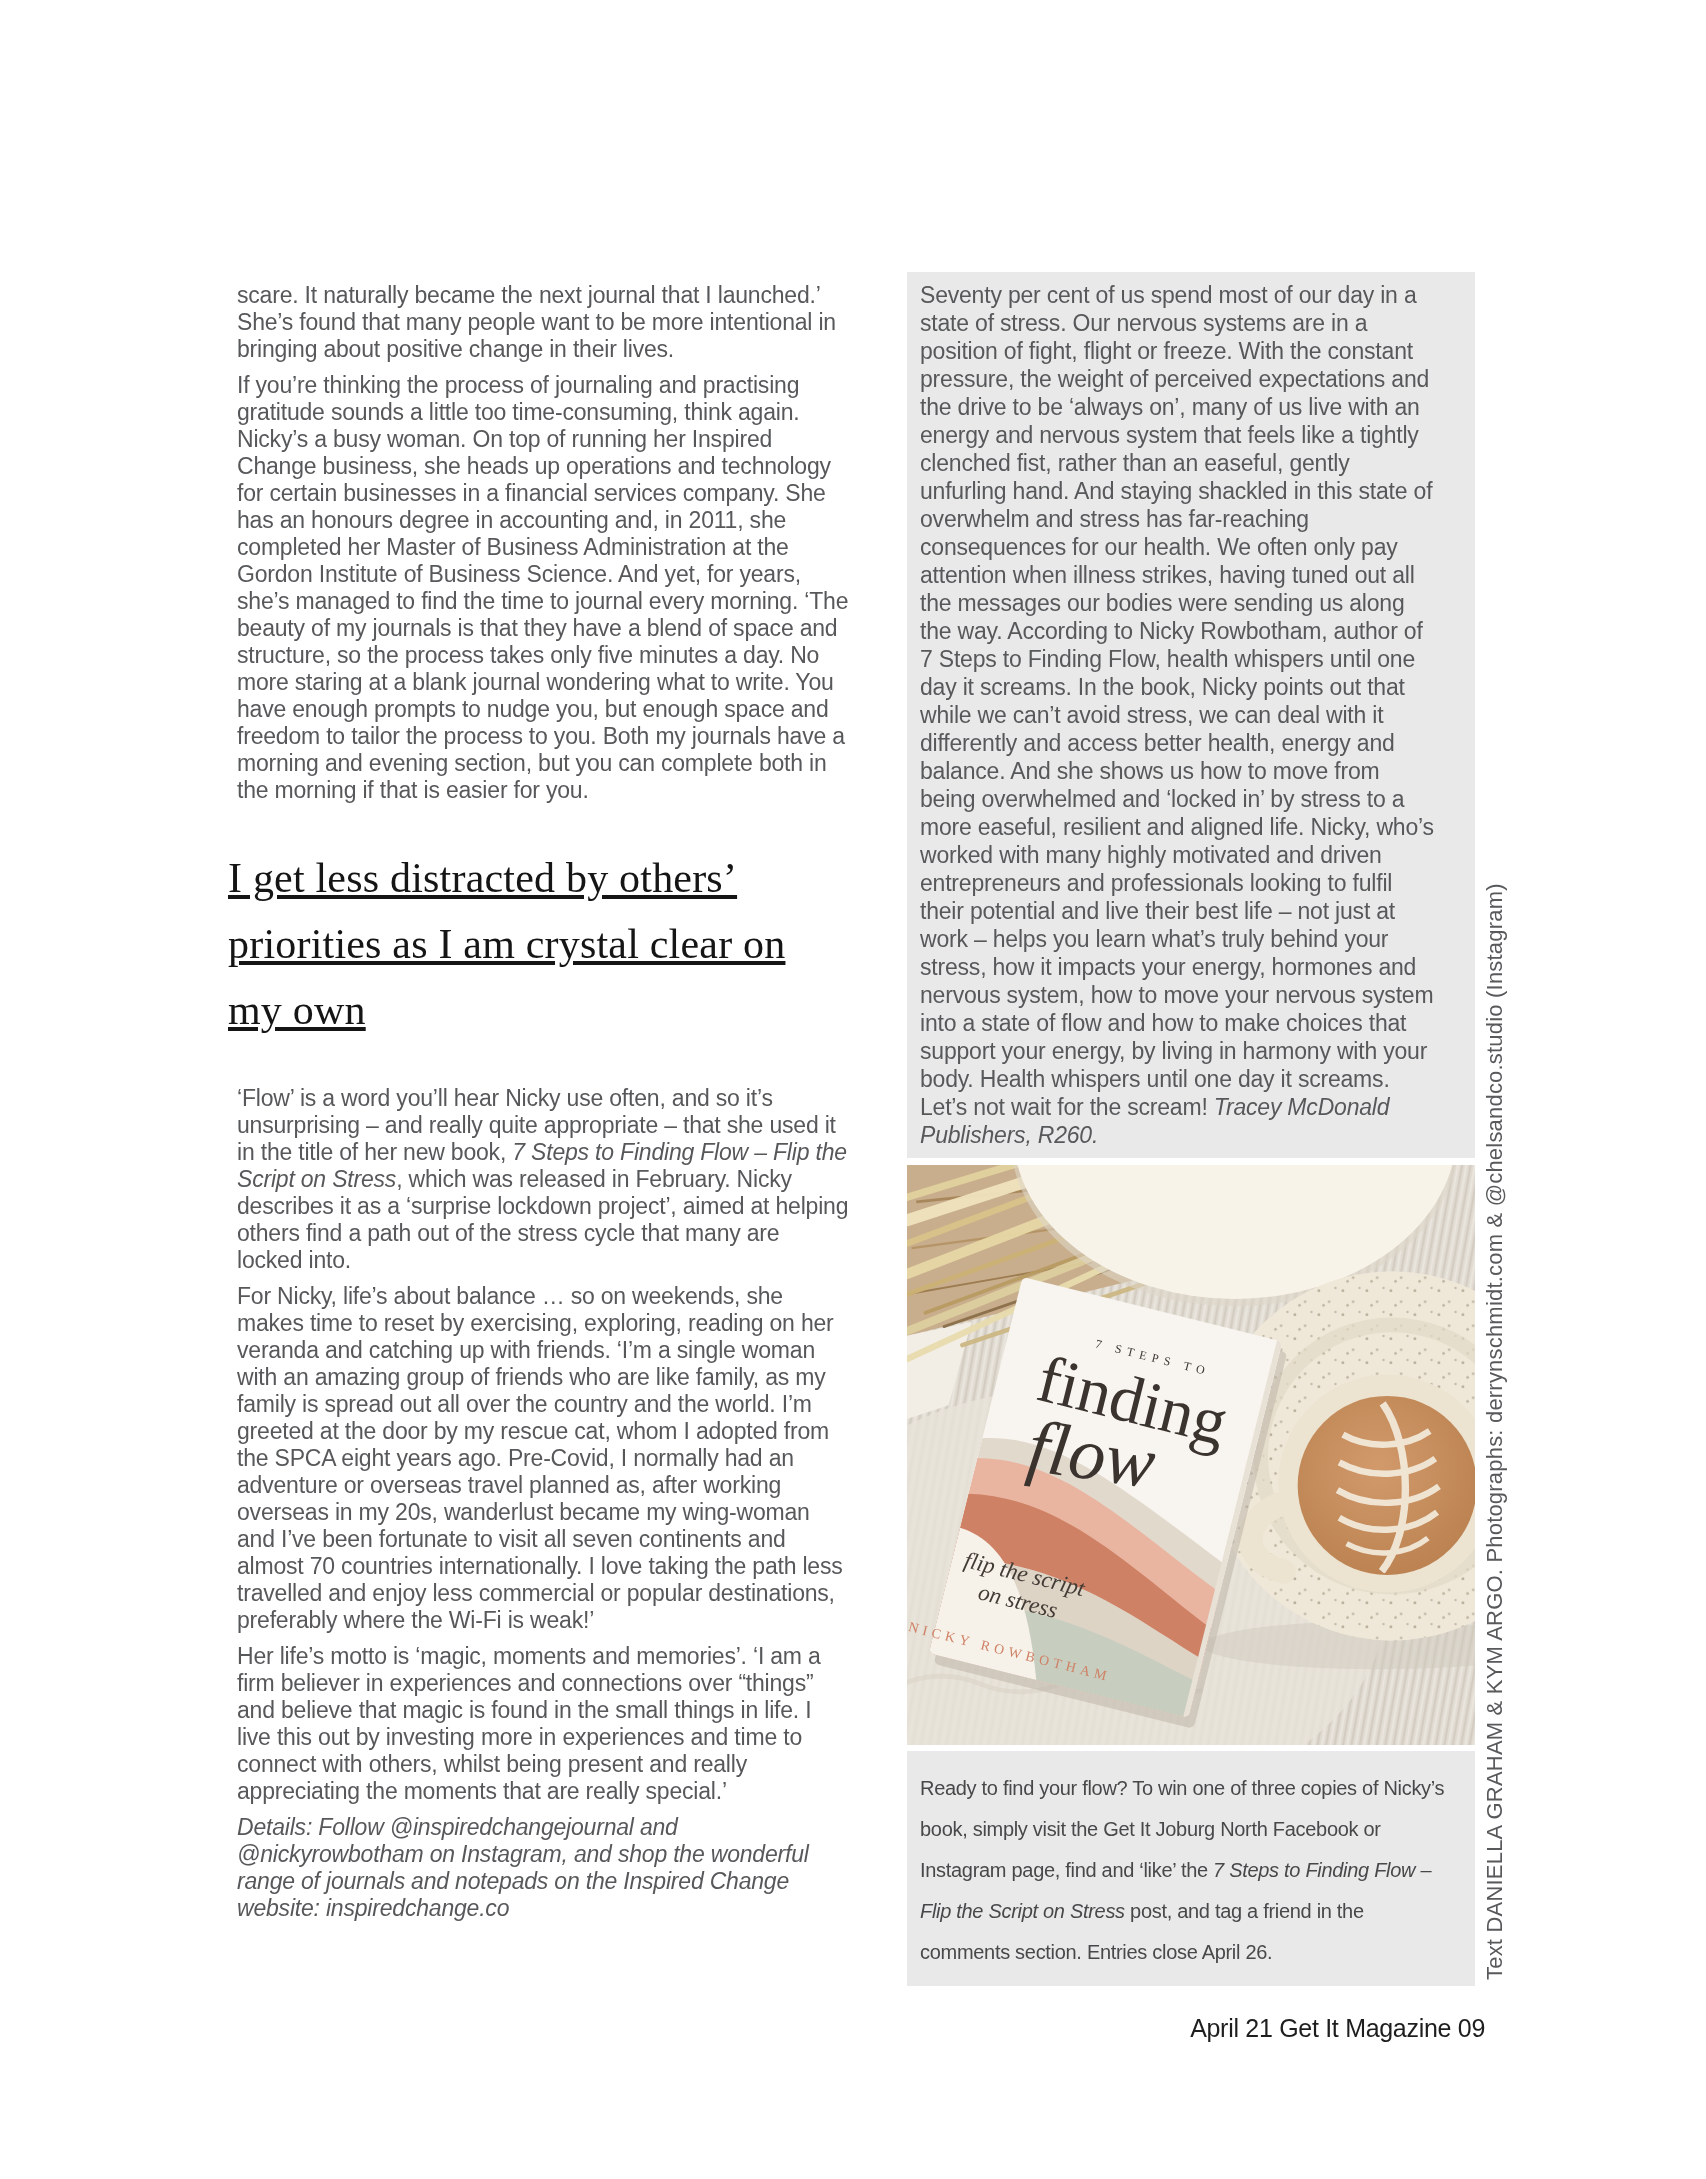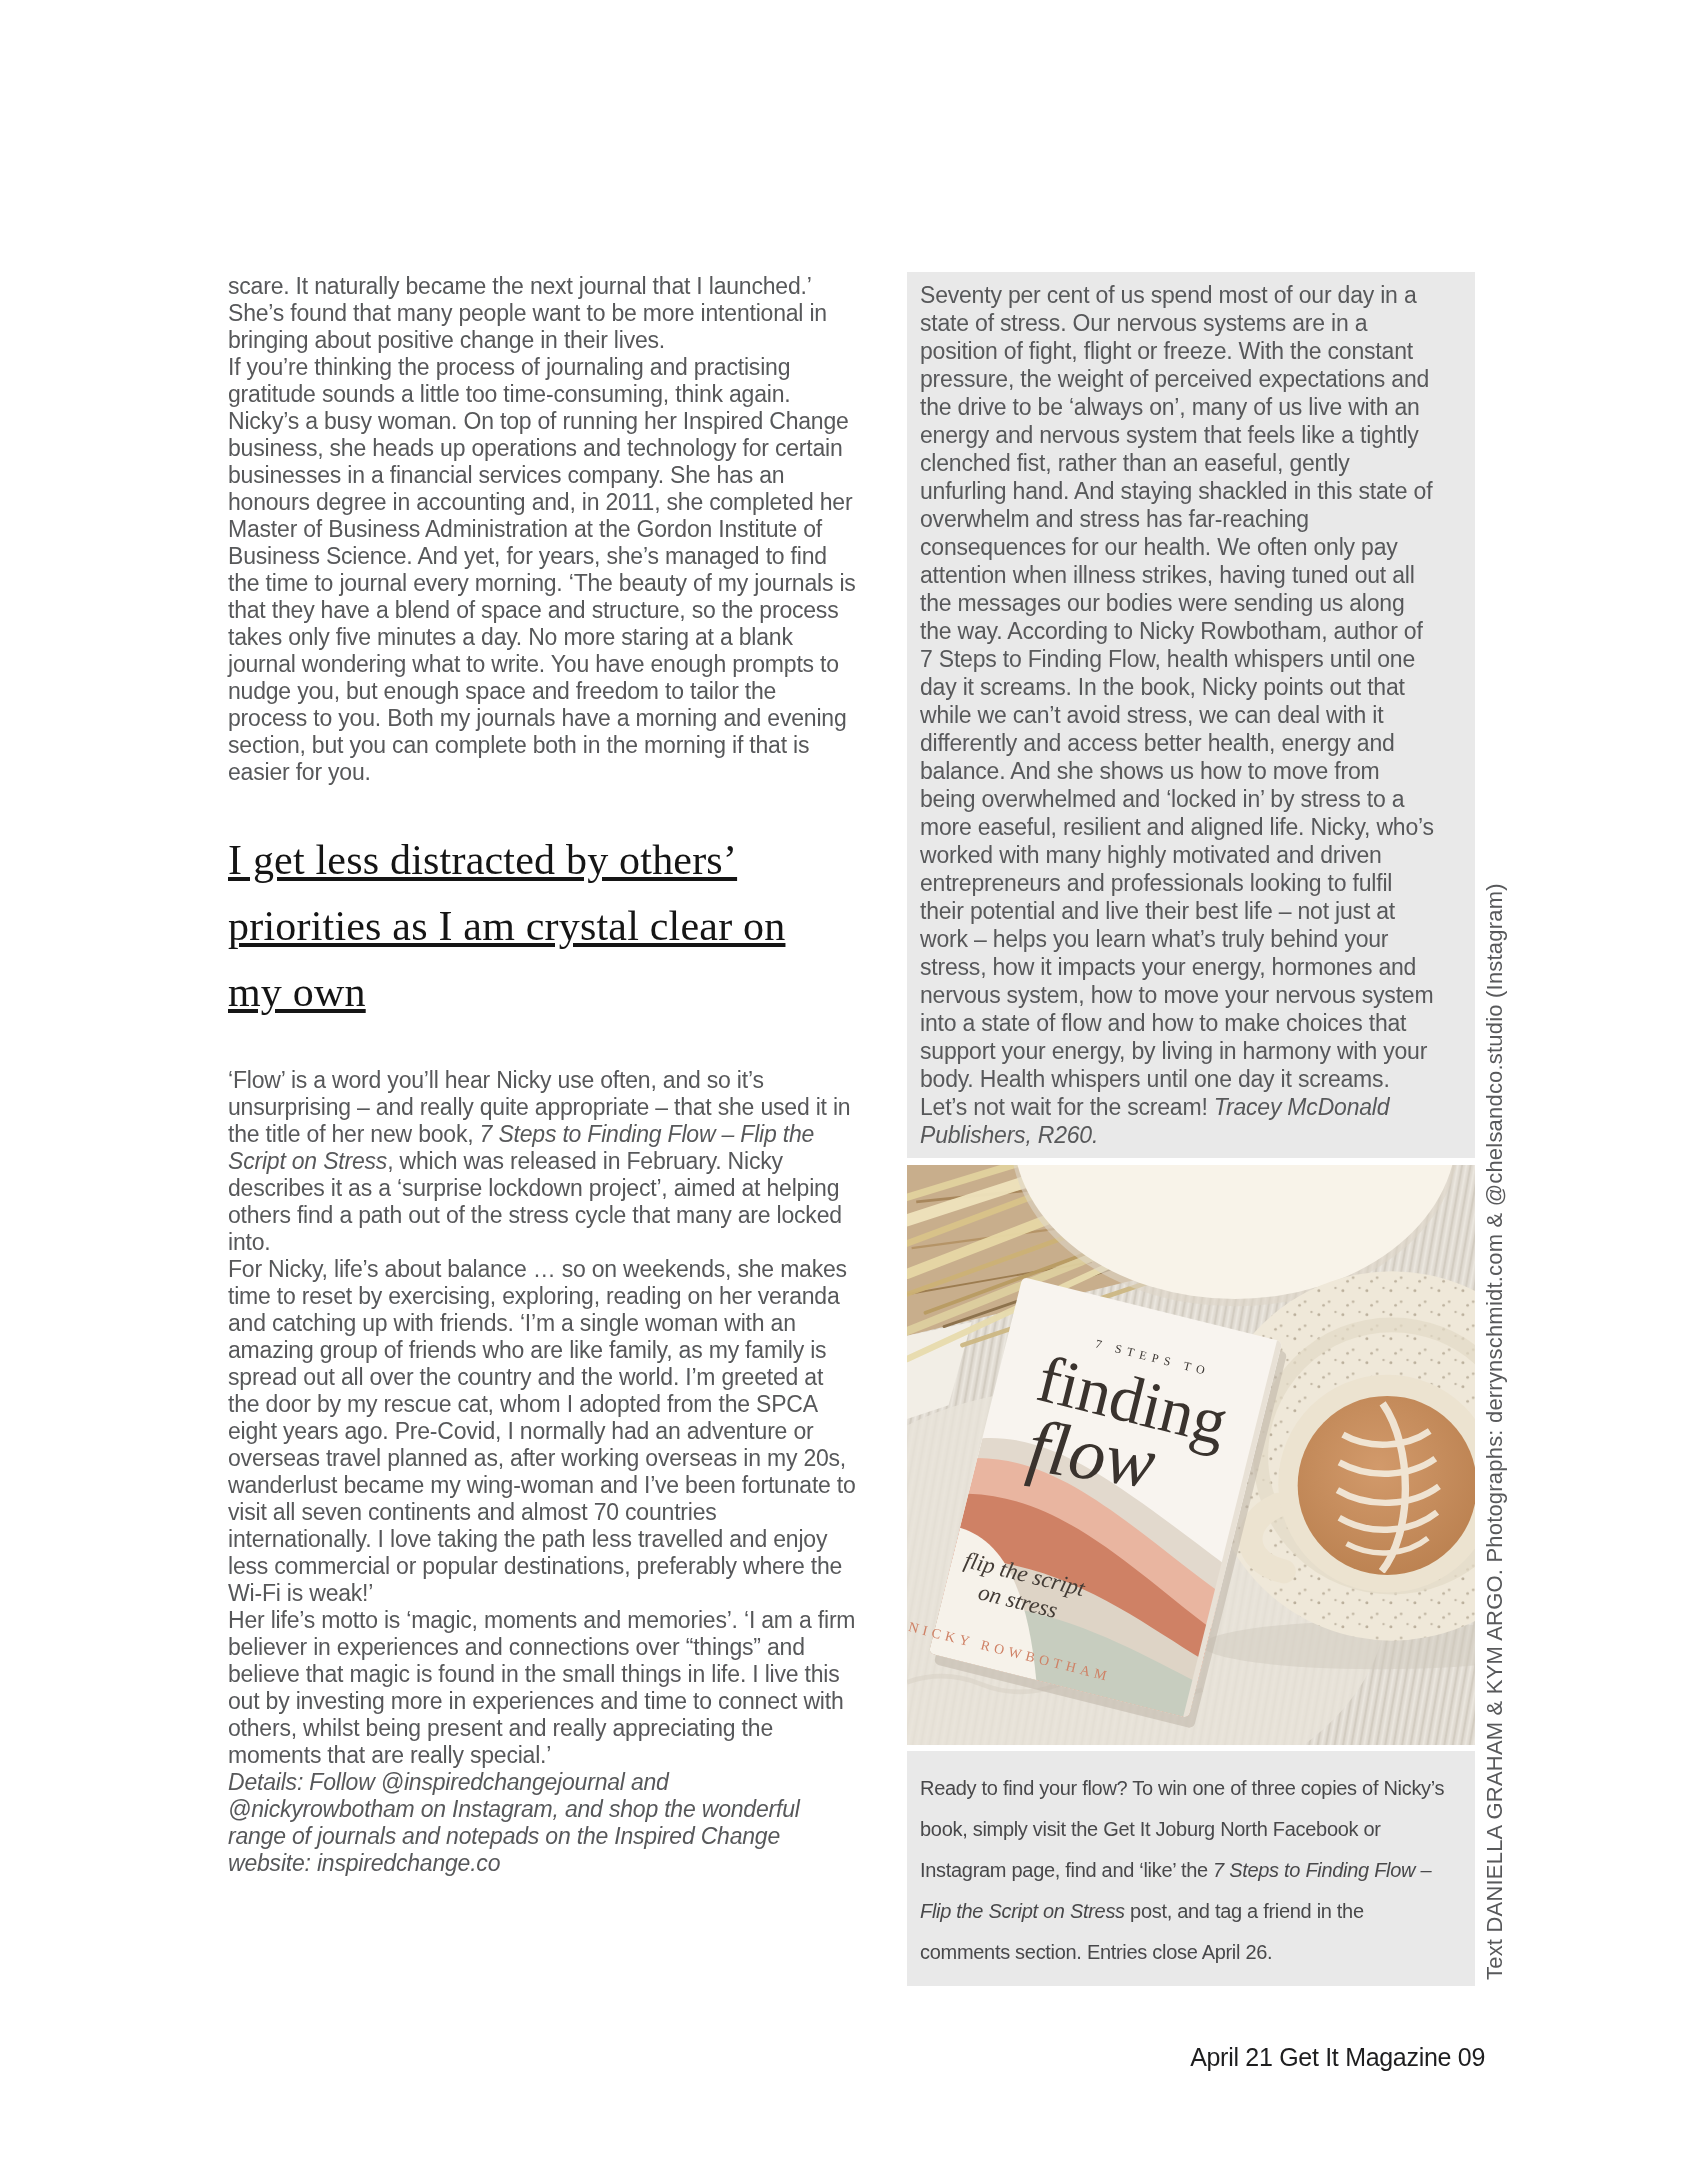--- a/index.html
+++ b/index.html
@@ -5,21 +5,21 @@
   html,body{margin:0;padding:0;}
   body{
     width:1706px;height:2179px;position:relative;background:#ffffff;
     font-family:"Liberation Sans",sans-serif;overflow:hidden;
     -webkit-font-smoothing:antialiased;
   }
   .left-col{
     position:absolute;left:228px;top:273px;width:631px;
     color:#57585a;font-size:23px;line-height:27px;letter-spacing:-0.2px;
   }
-  .left-col p{margin:0;}
+  .left-col p{margin:9px;}
   .it{font-style:italic;}
   .bold{font-weight:normal;}
   .pull-quote{
     width:572px;margin:41px 0 42px 0;
     font-family:"Liberation Serif",serif;
     font-size:42px;line-height:66px;color:#151515;letter-spacing:0.2px;text-decoration:underline;
   }
   .stress-panel{
     position:absolute;left:907px;top:272px;width:568px;height:1714px;
     background:#e9e9e9;box-sizing:border-box;padding:9.2px 39px 0 13px;
@@ -38,21 +38,21 @@
     position:absolute;left:920px;top:1768px;width:533px;
     color:#48484a;font-size:20px;line-height:41px;letter-spacing:-0.3px;
   }
   .credit{
     position:absolute;left:1482px;top:960px;height:1020px;
     writing-mode:vertical-rl;transform:rotate(180deg);
     font-size:22px;color:#58595b;white-space:nowrap;letter-spacing:0.2px;
   }
   .footer{
     position:absolute;right:221px;top:2014px;
-    font-size:25px;color:#1e1e1f;letter-spacing:-0.3px;margin-top:29px;
+    font-size:25px;color:#1e1e1f;letter-spacing:-0.3px;
   }
   svg text{font-family:"Liberation Serif",serif;}
 </style>
 </head>
 <body>
 
 <div class="left-col">
   <p>scare. It naturally became the next journal that I launched.’ She’s found that many people want to be more intentional in bringing about positive change in their lives.</p>
   <p>If you’re thinking the process of journaling and practising gratitude sounds a little too time-consuming, think again. Nicky’s a busy woman. On top of running her Inspired Change business, she heads up operations and technology for certain businesses in a financial services company. She has an honours degree in accounting and, in 2011, she completed her Master of Business Administration at the Gordon Institute of Business Science. And yet, for years, she’s managed to find the time to journal every morning. ‘The beauty of my journals is that they have a blend of space and structure, so the process takes only five minutes a day. No more staring at a blank journal wondering what to write. You have enough prompts to nudge you, but enough space and freedom to tailor the process to you. Both my journals have a morning and evening section, but you can complete both in the morning if that is easier for you.</p>
   <div class="pull-quote">I get less distracted by others’ priorities as I am crystal clear on my own</div>

